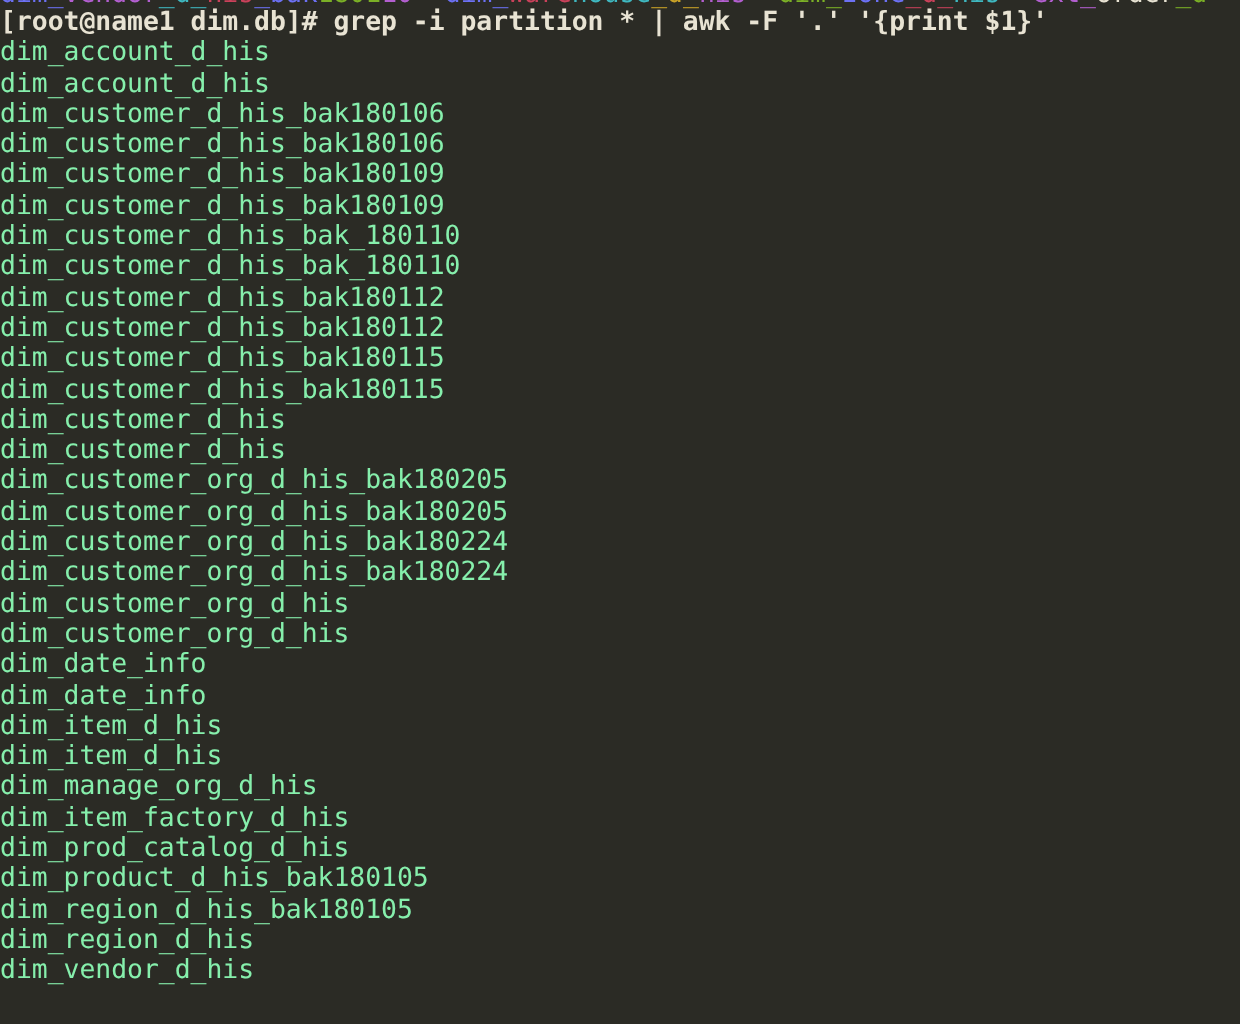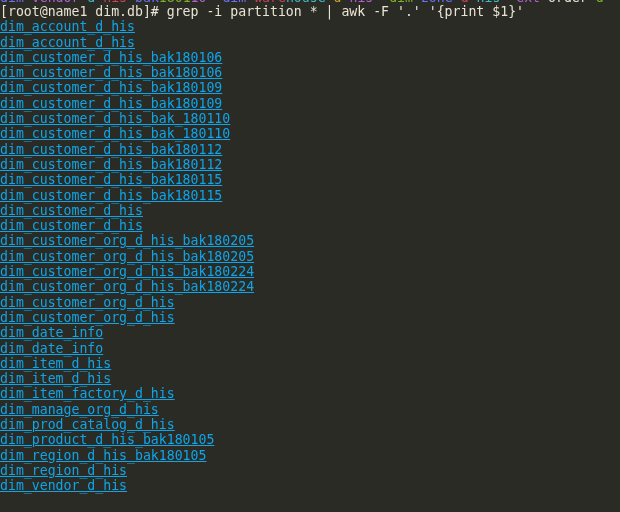--- a/index.html
+++ b/index.html
@@ -47,22 +47,22 @@
     left: 0;
     width: 620px;
   }
   .line {
     white-space: pre;
     height: 15.3px;
     line-height: 15.3px;
     padding: 0;
     margin: 0;
   }
-  .prompt-line { color: #e8e3d3; }
-  .out-line { color: #0ea5e9; text-decoration: underline; }
+  .prompt-line { color: #e8e3d3; font-weight: bold; }
+  .out-line { color: #86efac; }
 </style>
 </head>
 <body>
 
 <div id="terminal">
 
   <div class="scrollback-sliver"><span class="c-blue">dim_</span><span class="c-mag">vendor</span><span class="c-cyan">_d_</span><span class="c-red">his</span><span class="c-blue">_bak</span><span class="c-green">1801</span><span class="c-mag">10</span>  <span class="c-blue">dim_</span><span class="c-red">ware</span><span class="c-cyan">house</span><span class="c-yellow">_d_</span><span class="c-mag">his</span>  <span class="c-green">dim_</span><span class="c-blue">zone</span><span class="c-red">_d_</span><span class="c-cyan">his</span>  <span class="c-mag">ext_</span><span class="c-white">order</span><span class="c-green">_d</span></div>
 
   <div class="screen">
 
@@ -85,22 +85,22 @@
     <div class="line out-line">dim_customer_org_d_his_bak180205</div>
     <div class="line out-line">dim_customer_org_d_his_bak180205</div>
     <div class="line out-line">dim_customer_org_d_his_bak180224</div>
     <div class="line out-line">dim_customer_org_d_his_bak180224</div>
     <div class="line out-line">dim_customer_org_d_his</div>
     <div class="line out-line">dim_customer_org_d_his</div>
     <div class="line out-line">dim_date_info</div>
     <div class="line out-line">dim_date_info</div>
     <div class="line out-line">dim_item_d_his</div>
     <div class="line out-line">dim_item_d_his</div>
+    <div class="line out-line">dim_manage_org_d_his</div>
     <div class="line out-line">dim_item_factory_d_his</div>
-    <div class="line out-line">dim_manage_org_d_his</div>
     <div class="line out-line">dim_prod_catalog_d_his</div>
     <div class="line out-line">dim_product_d_his_bak180105</div>
     <div class="line out-line">dim_region_d_his_bak180105</div>
     <div class="line out-line">dim_region_d_his</div>
     <div class="line out-line">dim_vendor_d_his</div>
 
   </div>
 </div>
 
 </body></html>

